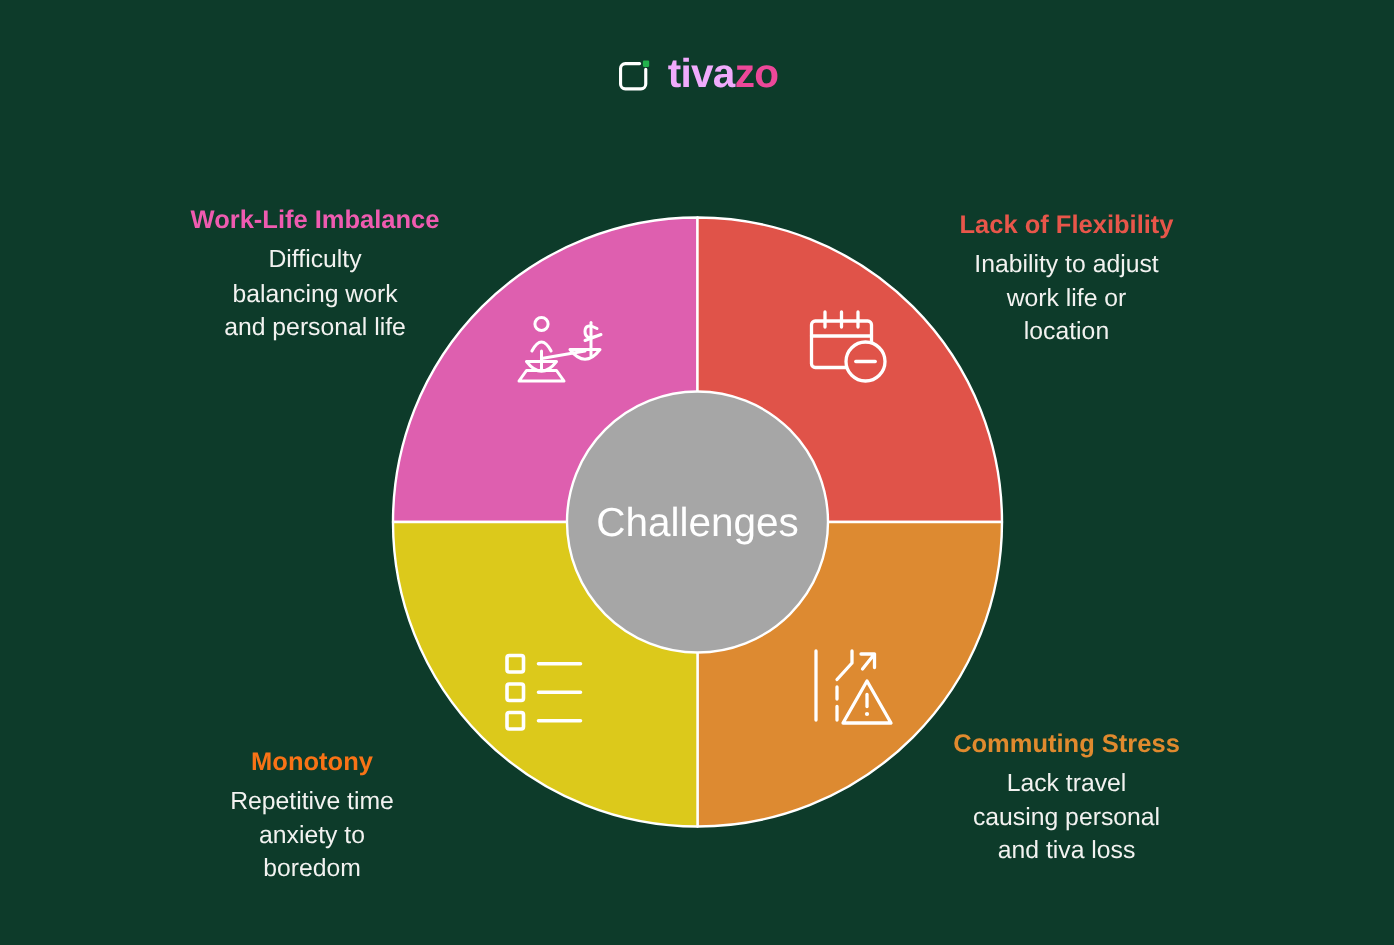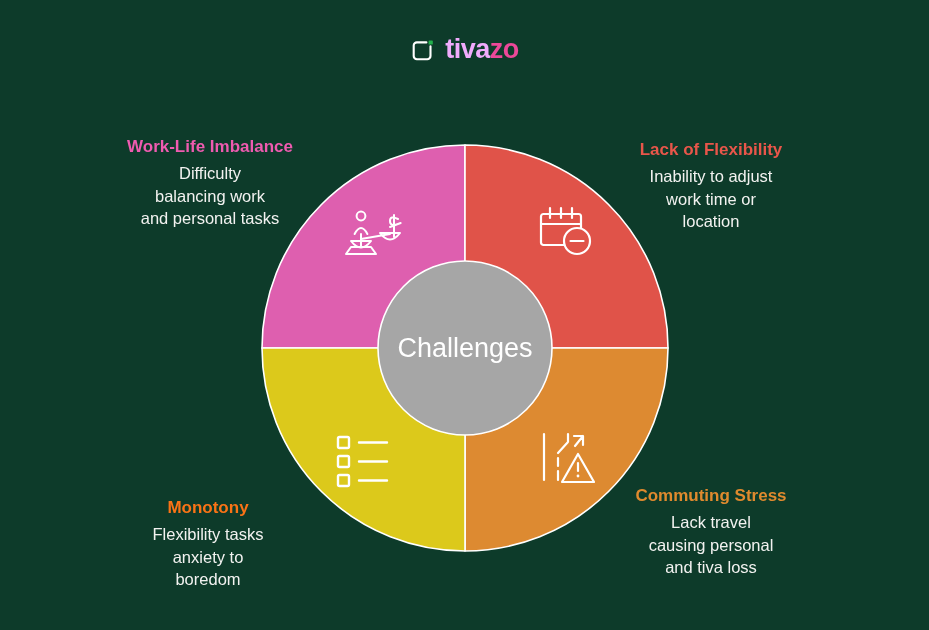--- a/index.html
+++ b/index.html
@@ -179,37 +179,37 @@
     <circle cx="206" cy="206" r="87" fill="#a6a6a6" stroke="#ffffff" stroke-width="1.6"></circle>
     <text class="hub-label" x="206" y="206" text-anchor="middle" dominant-baseline="central" fill="#ffffff">Challenges</text>
   </svg>
 </div>
 
 <div class="callout" id="callout-tl">
   <p class="c-title" style="color: rgb(239, 91, 176);">Work-Life Imbalance</p>
   <p class="c-desc">
     <span>Difficulty</span><br>
     <span>balancing work</span><br>
-    <span>and personal tasks</span>
+    <span>and personal life</span>
   </p>
 </div>
 
 <div class="callout" id="callout-tr">
   <p class="c-title" style="color: rgb(232, 86, 74); margin-top: 43px;">Lack of Flexibility</p>
   <p class="c-desc">
     <span>Inability to adjust</span><br>
-    <span>work time or</span><br>
+    <span>work life or</span><br>
     <span>location</span>
   </p>
 </div>
 
 <div class="callout" id="callout-bl">
   <p class="c-title" style="color: #f97316;">Monotony</p>
   <p class="c-desc">
-    <span>Flexibility tasks</span><br>
+    <span>Repetitive time</span><br>
     <span>anxiety to</span><br>
     <span>boredom</span>
   </p>
 </div>
 
 <div class="callout" id="callout-br">
   <p class="c-title" style="color: rgb(224, 138, 46);">Commuting Stress</p>
   <p class="c-desc">
     <span>Lack travel</span><br>
     <span>causing personal</span><br>

